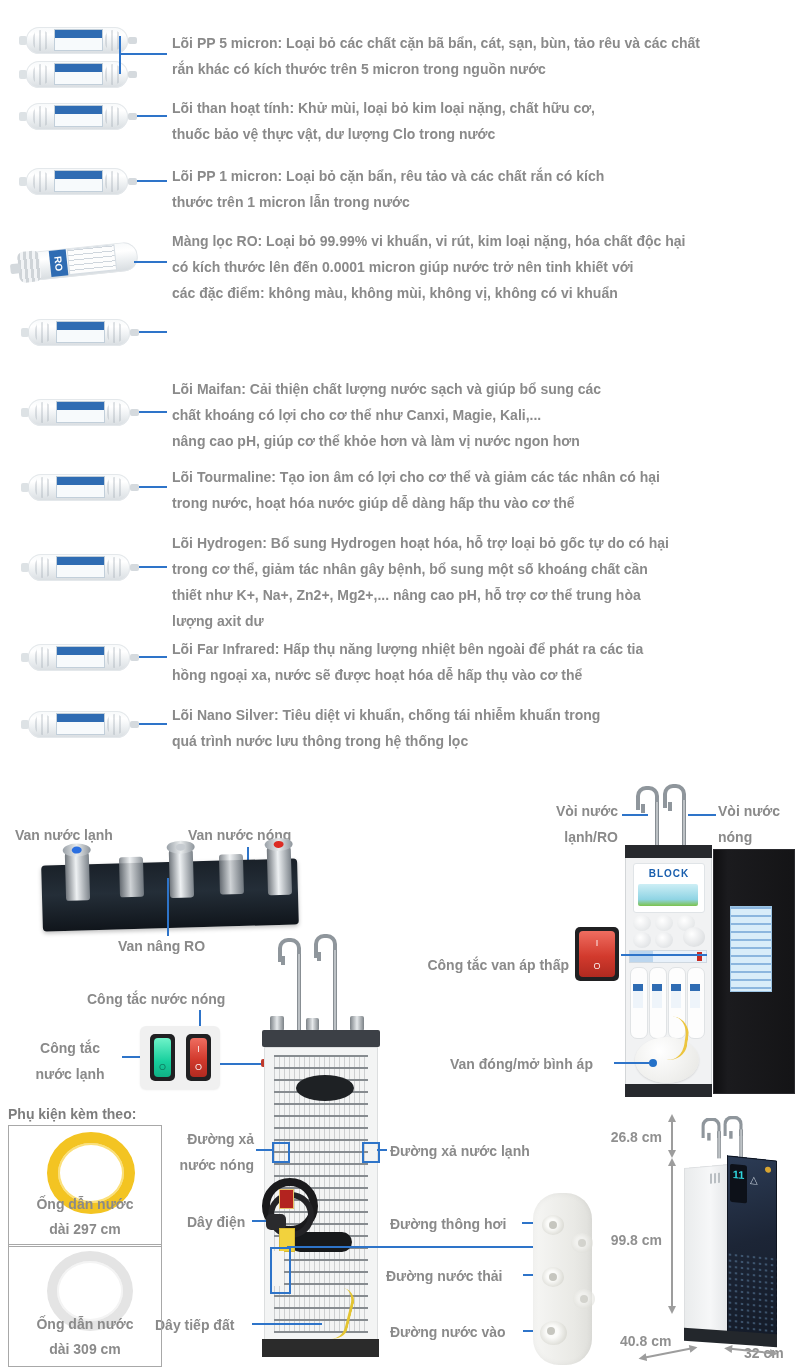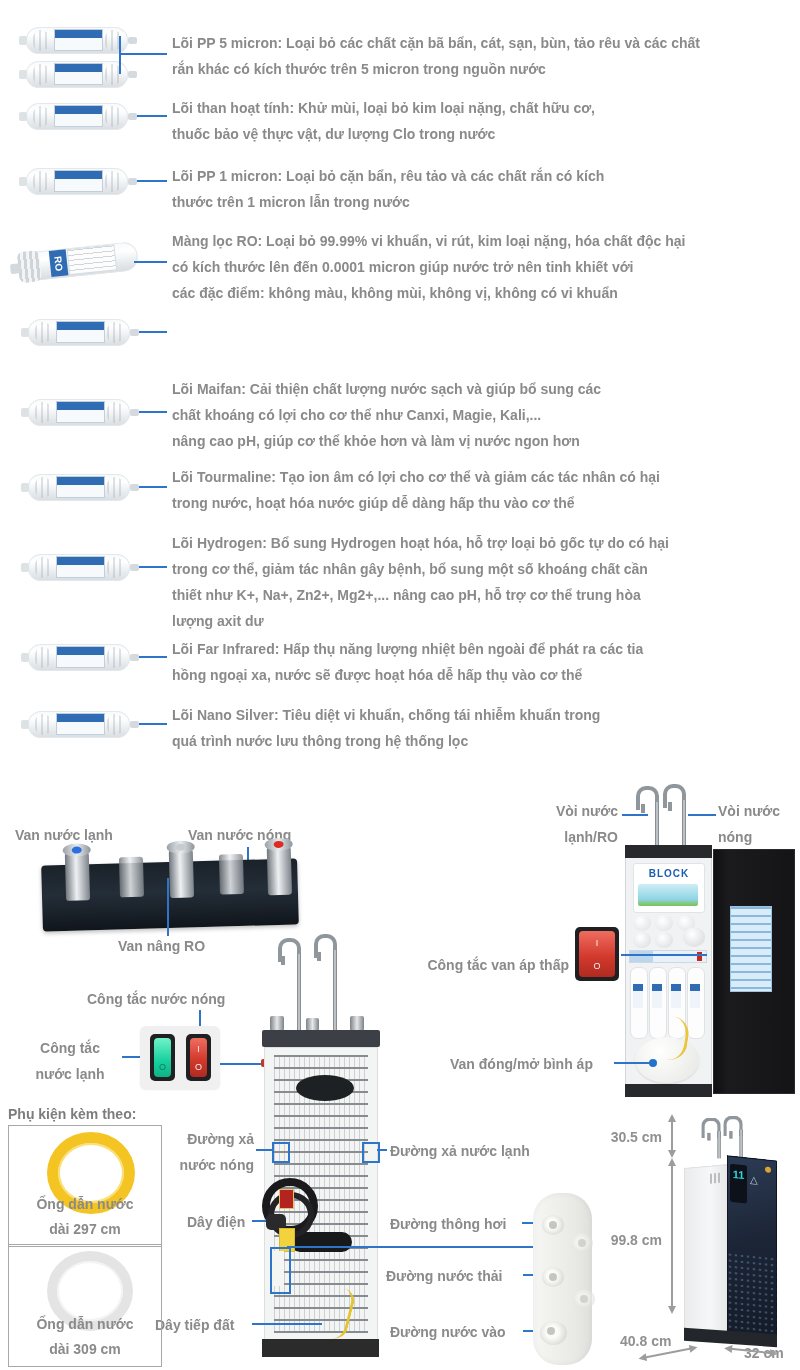--- a/index.html
+++ b/index.html
@@ -357,21 +357,21 @@
     <div class="coil" style="left:38px;top:6px;width:66px;height:60px;border:11px solid #f3c422;box-shadow:inset 0 0 0 2px #fbe07a;"></div>
     <div class="txt pre ctr" style="left:6px;top:66px;width:140px;line-height:25px;">Ống dẫn nước
 dài 297 cm</div>
   </div>
   <div class="abs" style="left:8px;top:1244px;width:152px;height:121px;border:1px solid #a8a8a8;">
     <div class="coil" style="left:38px;top:6px;width:66px;height:60px;border:10px solid #e4e4e4;box-shadow:inset 0 0 0 2px #f4f4f4;"></div>
     <div class="txt pre ctr" style="left:6px;top:67px;width:140px;line-height:25px;">Ống dẫn nước
 dài 309 cm</div>
   </div>
 
-  <div class="txt rgt" style="left:598px;top:1124px;width:64px;color:#909090">30.5 cm</div>
+  <div class="txt rgt" style="left:598px;top:1124px;width:64px;color:#909090">26.8 cm</div>
   <div class="va" style="left:671px;top:1118px;height:36px"></div>
   <div class="txt rgt" style="left:578px;top:1227px;width:84px;color:#909090">99.8 cm</div>
   <div class="va" style="left:671px;top:1162px;height:148px"></div>
 
   <div class="gsn" style="left:706px;top:1114px;width:16px;height:48px;transform:scale(.85)">
       <span class="arch"></span>
       <span class="pipe"></span>
       <span class="spout"></span>
     </div>
   <div class="gsn" style="left:728px;top:1112px;width:16px;height:50px;transform:scale(.85)">

